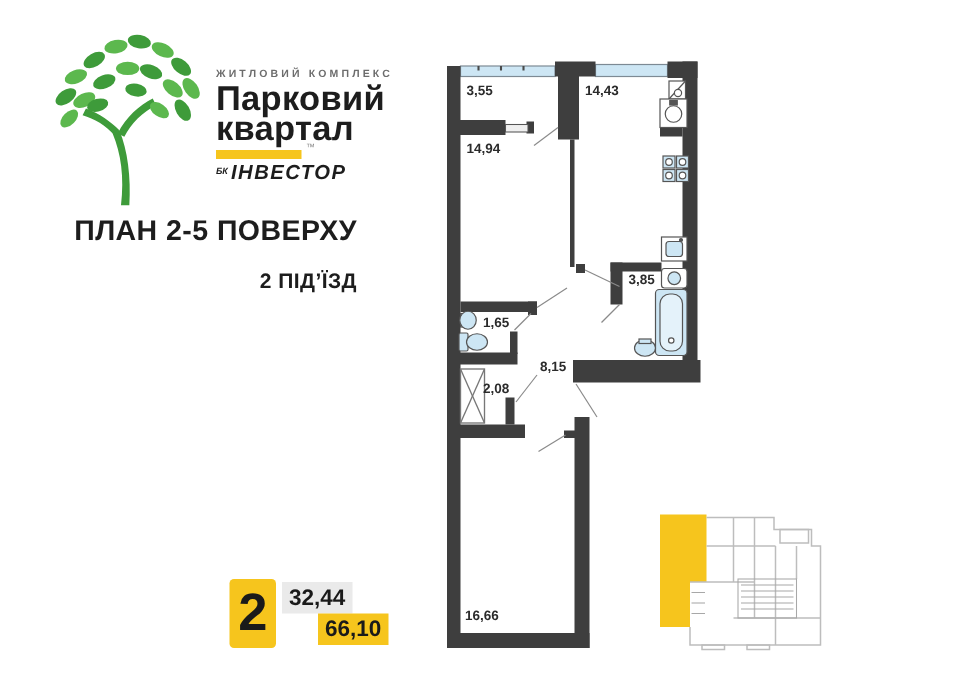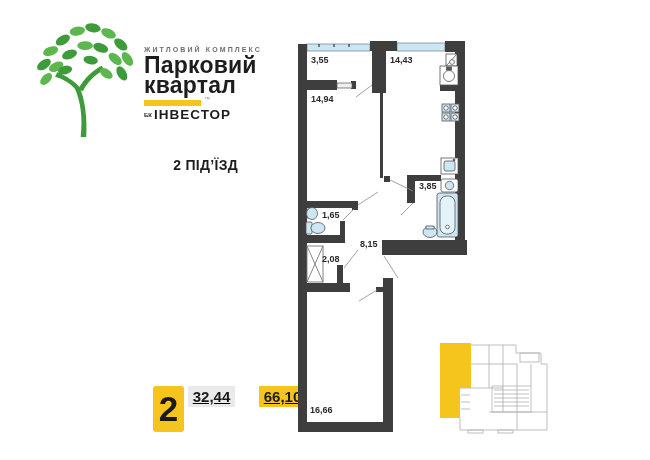--- a/index.html
+++ b/index.html
@@ -9,33 +9,33 @@
   }
   
   .logo{position:absolute;left:28px;top:20px;display:flex;}
   .logo-tree{width:112px;height:118px;}
   .logo-text{margin-left:4px;padding-top:26px;}
   .logo-complex{font-size:7px;font-weight:bold;letter-spacing:2.1px;color:#6d6d6d;margin-bottom:2px;}
   .logo-name{font-size:23px;font-weight:bold;color:#1d1d1d;line-height:20px;letter-spacing:0.2px;}
   .logo-bar-wrap{position:relative;margin-top:5px;width:57px;height:6px;}
   .logo-bar{width:57px;height:6px;background:#F6C51D;}
   .logo-tm{position:absolute;right:-9px;top:-4px;font-size:6px;color:#8a8a8a;}
-  .logo-dev{margin-top:1px;display:flex;align-items:center;}
+  .logo-dev{margin-top:1px;display:flex;align-items:center;font-style:italic;}
   .logo-dev-prefix{font-size:6px;font-weight:bold;color:#1d1d1d;margin-right:2px;}
   .logo-dev-name{font-size:13.5px;font-weight:bold;color:#1d1d1d;letter-spacing:1px;}
   
   .title-block{position:absolute;left:30px;top:144px;width:208px;text-align:right;}
   .title-main{font-size:19px;font-weight:bold;color:#1d1d1d;letter-spacing:0.3px;}
   .title-sub{font-size:14px;font-weight:bold;color:#1d1d1d;margin-top:13px;letter-spacing:0.3px;}
   
   .badge{position:absolute;left:153px;top:386px;display:flex;}
   .badge-rooms{width:31px;height:46px;background:#F6C51D;border-radius:3px;
     display:flex;align-items:center;justify-content:center;
     font-size:35px;font-weight:bold;color:#1a1a1a;}
-  .badge-areas{margin-left:4px;display:flex;flex-direction:row;justify-content:space-between;height:46px;text-decoration:underline;}
+  .badge-areas{margin-left:4px;display:flex;flex-direction:column;justify-content:center;height:46px;}
   .badge-area{width:47px;height:21px;display:flex;align-items:center;justify-content:center;
     font-size:15px;font-weight:bold;color:#1a1a1a;}
   .badge-area.gray{background:#EAEAEA;}
   .badge-area.yellow{background:#F6C51D;margin-left:24px;}
   
   .plan-svg{position:absolute;left:0;top:0;width:650px;height:460px;}
   .room-label{font-size:9px;font-weight:bold;fill:#2b2b2b;}
 </style>
 </head>
 <body>
@@ -77,20 +77,21 @@
       <div class="logo-tm">™</div>
     </div>
     <div class="logo-dev">
       <span class="logo-dev-prefix">БК</span>
       <span class="logo-dev-name">ІНВЕСТОР</span>
     </div>
   </div>
 </div>
 
 <div class="title-block">
+  <div class="title-main">ПЛАН 2-5 ПОВЕРХУ</div>
   <div class="title-sub">2 ПІД’ЇЗД</div>
 </div>
 
 <div class="badge">
   <div class="badge-rooms">2</div>
   <div class="badge-areas">
     <div class="badge-area gray">32,44</div>
     <div class="badge-area yellow">66,10</div>
   </div>
 </div>

